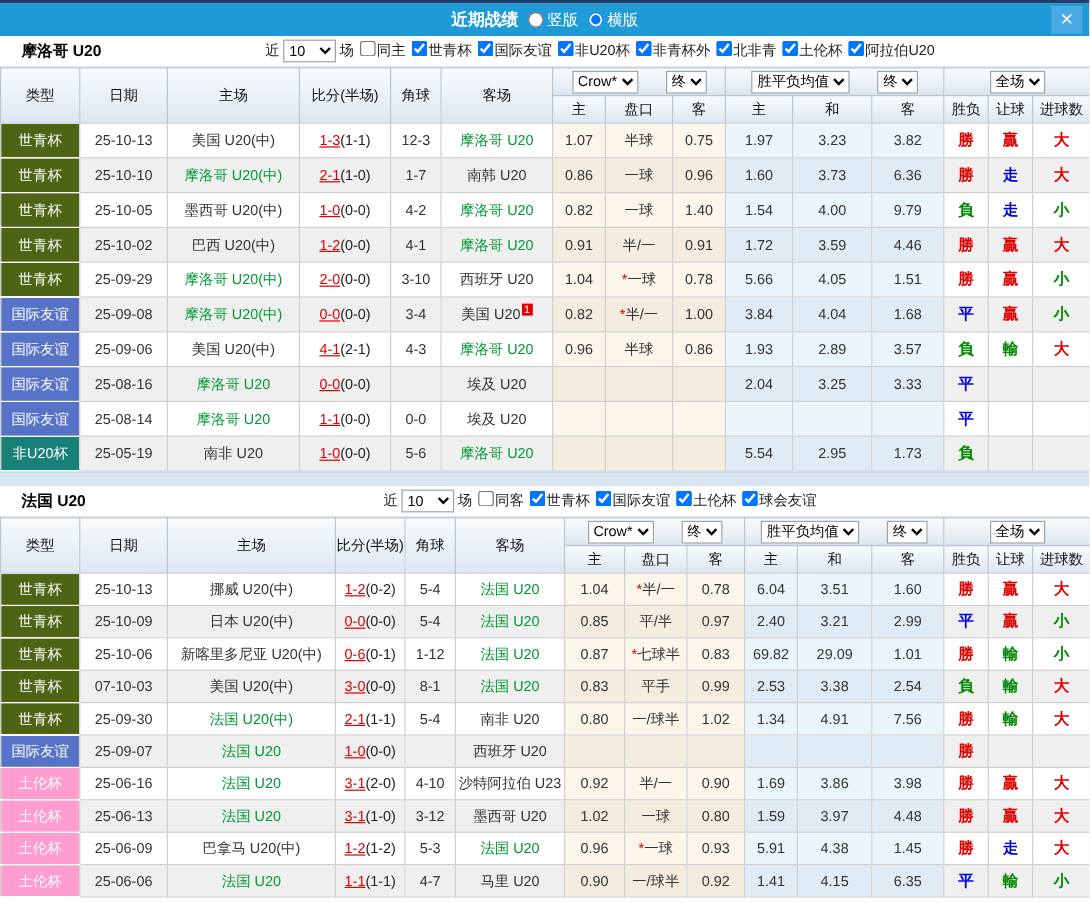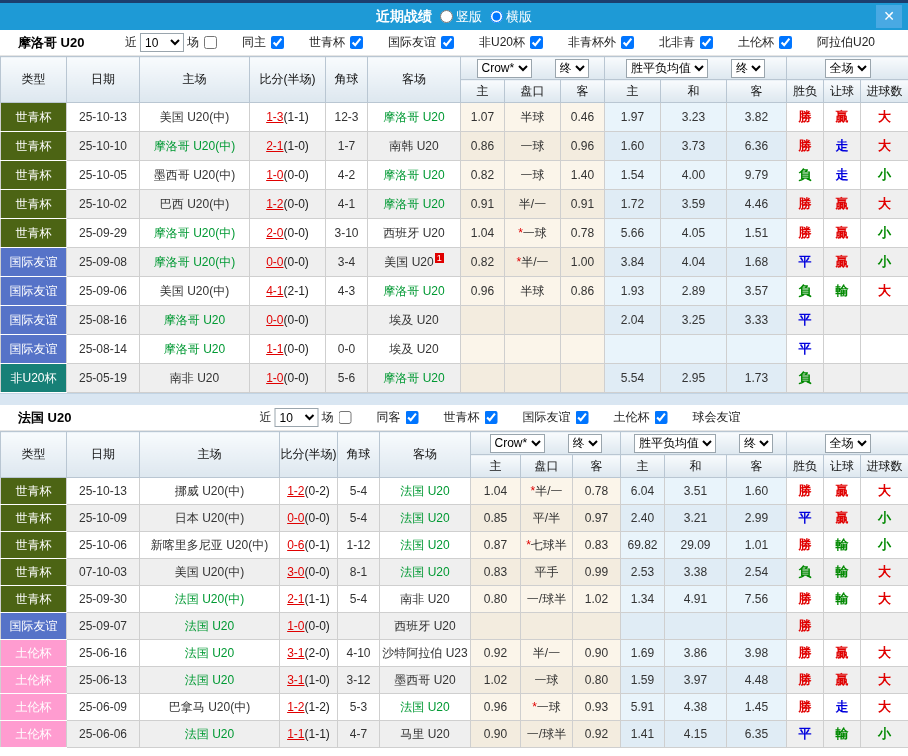--- a/index.html
+++ b/index.html
@@ -7,21 +7,21 @@
   .dialog { width:908px; height:756px; overflow:hidden; background:#fff; position:relative; }
   .topstrip { height:3px; background:#1c3e6e; }
   .titlebar { height:27px; background:#1e9ad6; display:flex; align-items:center; justify-content:center; position:relative; color:#fff; }
   .title { font-weight:bold; font-size:14px; }
   .radio-label { font-size:13px; margin-left:8px; display:inline-flex; align-items:center; gap:3px; cursor:pointer; }
   .radio-label input { margin:0; }
   .close-btn { position:absolute; right:6px; top:2px; width:26px; height:23px; background:#49a9e3; color:#fff; font-weight:bold; text-align:center; line-height:23px; font-size:14px; cursor:pointer; }
   .sec-head { height:26px; display:flex; align-items:center; font-size:12px; position:relative; border-bottom:1px solid #e5e5e5; }
   .team-name { font-weight:bold; font-size:13px; margin-left:18px; color:#000; }
   .filters { position:absolute; left:500px; transform:translateX(-50%); display:flex; align-items:center; white-space:nowrap; color:#222; }
-  .filters label { display:inline-flex; align-items:center; cursor:pointer;gap:24px; }
+  .filters label { display:inline-flex; align-items:flex-start; cursor:pointer; }
   .filters input[type=checkbox] { width:13px; height:13px; margin:0 1px 0 5px; }
   .count-select { width:44px; height:19px; font-size:12px; margin:0 3px; border:1px solid #9aa5ad; background:#fff; }
   table { border-collapse:collapse; table-layout:fixed; width:908px; font-size:12px; color:#333; }
   th, td { border:1px solid #cfcfcf; text-align:center; padding:0; overflow:hidden; white-space:nowrap; }
   thead th { background:linear-gradient(#f8fbfd,#dde7ef); font-weight:normal; border-color:#b9c6d2; color:#111; }
   thead tr { height:23px; }
   .hsel { display:flex; justify-content:center; align-items:center; gap:23px; }
   .hsel select { height:19px; font-size:12px; border:1px solid #9aa5ad; background:#fff; }
   .t0 tbody tr { height:29px; } .t1 tbody tr { height:27px; }
   tbody tr.odd td { background:#fff; } tbody tr.even td { background:#efefef; }
@@ -154,21 +154,21 @@
         <tbody>
           <tr class="odd">
             <td class="lg" style="background: rgb(76, 100, 20);">世青杯</td>
             <td>25-10-13</td>
             <td>美国 U20(中)</td>
             <td><span class="ft">1-3</span><span class="ht">(1-1)</span></td>
             <td>12-3</td>
             <td class="tg">摩洛哥 U20</td>
             <td class="c-odds">1.07</td>
             <td class="c-odds">半球</td>
-            <td class="c-odds">0.46</td>
+            <td class="c-odds">0.75</td>
             <td class="c-mean">1.97</td>
             <td class="c-mean">3.23</td>
             <td class="c-mean">3.82</td>
             <td class="res r">勝</td>
             <td class="res r">贏</td>
             <td class="res r">大</td>
           </tr>
           <tr class="even">
             <td class="lg" style="background: rgb(76, 100, 20);">世青杯</td>
             <td>25-10-10</td>

